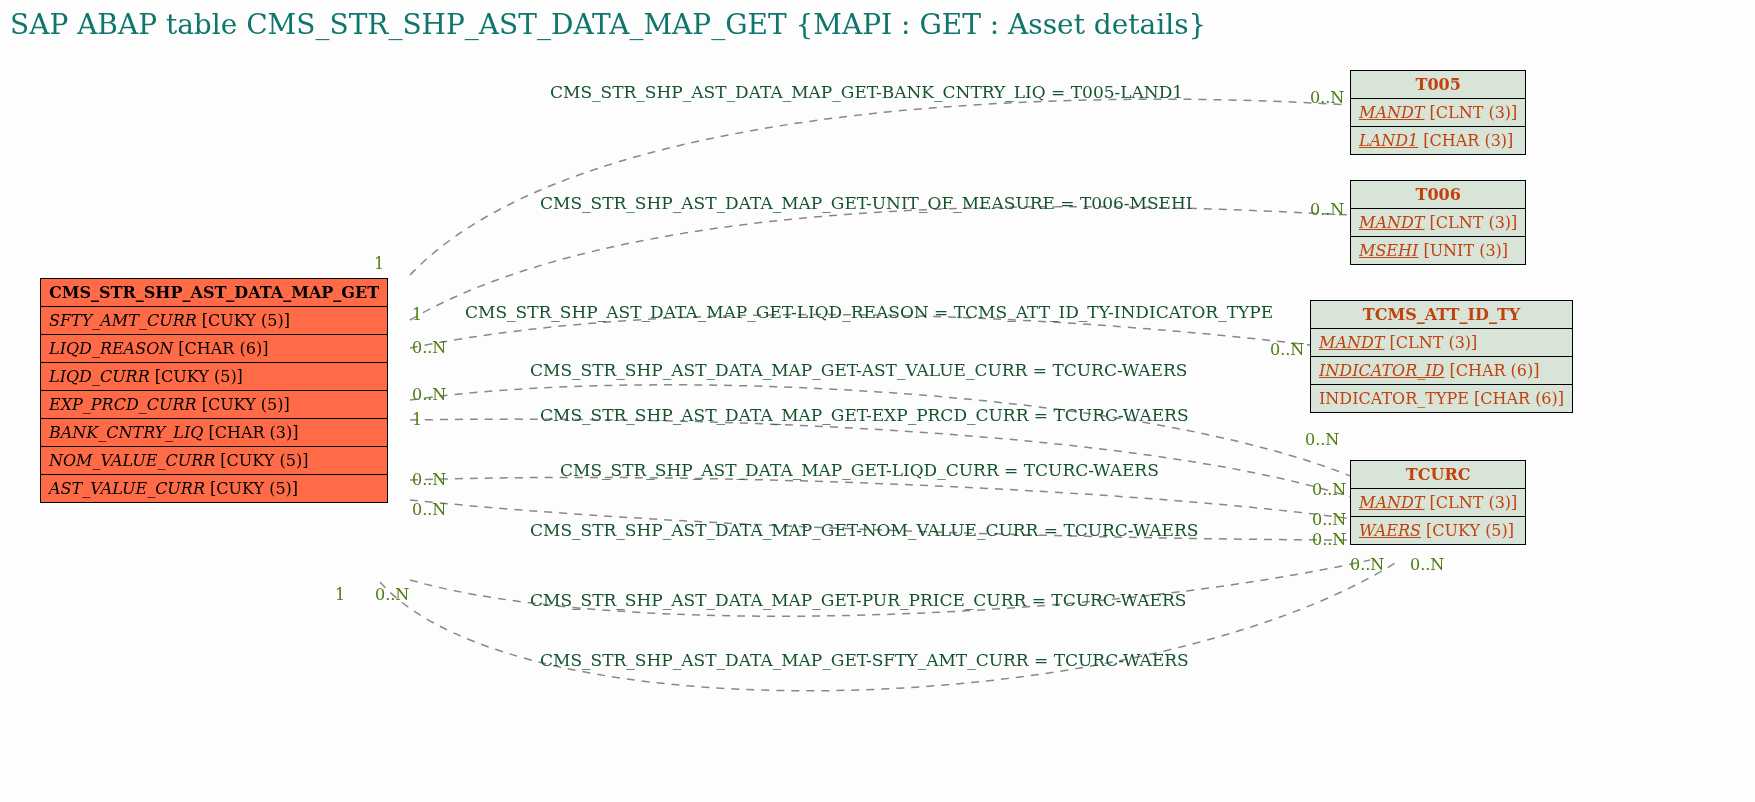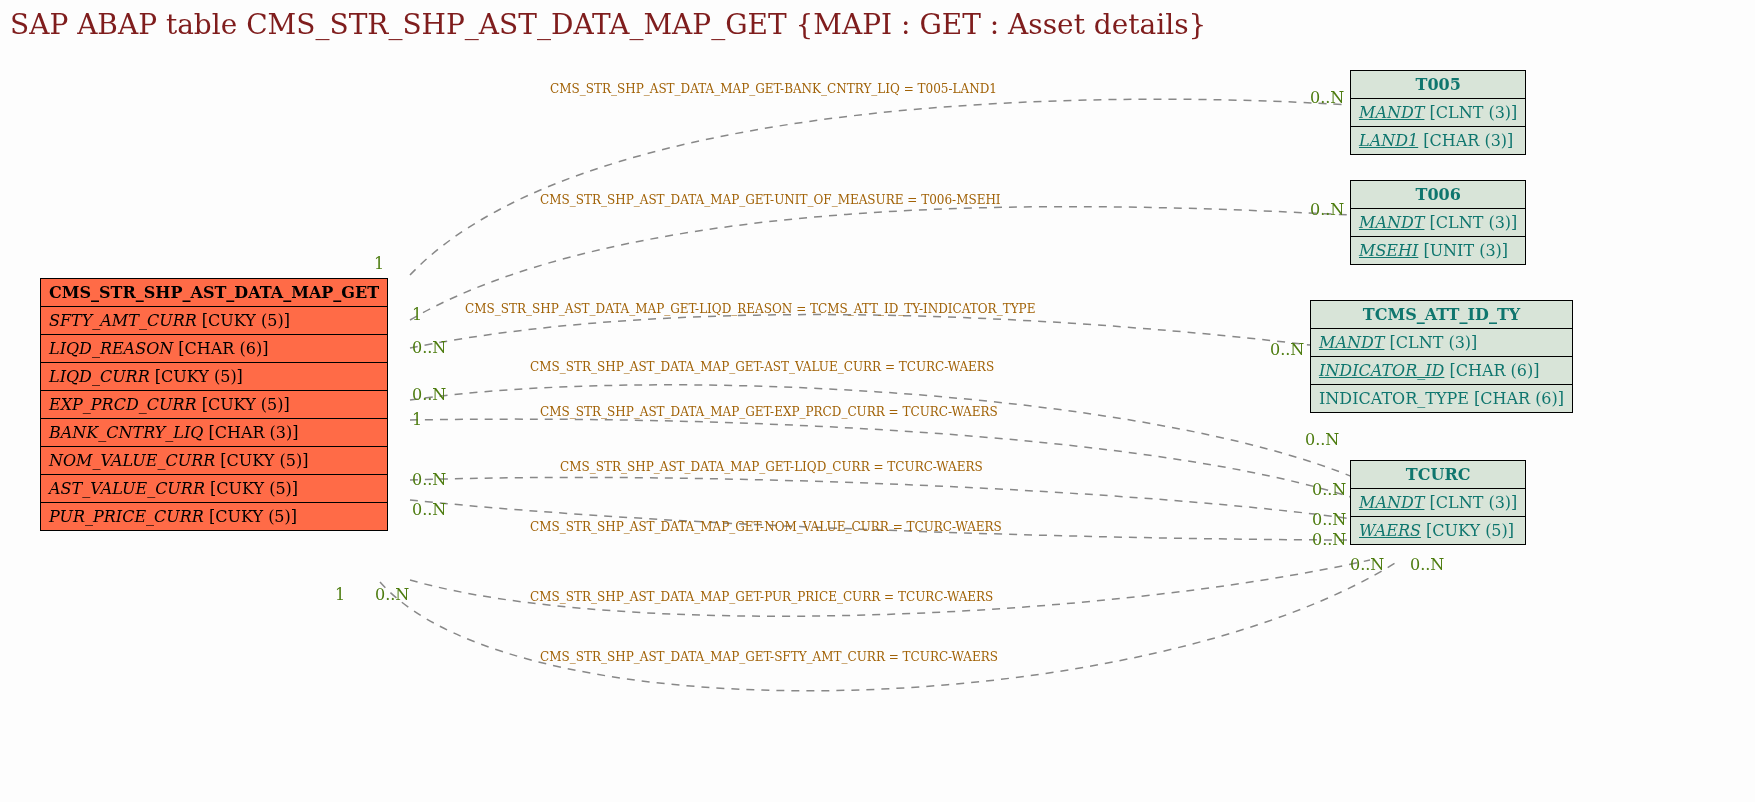--- a/index.html
+++ b/index.html
@@ -10,21 +10,21 @@
     width: 1755px;
     height: 802px;
     position: relative;
     overflow: hidden;
   }
   .title {
     position: absolute;
     top: 8px;
     left: 10px;
     font-size: 28px;
-    color: #7f1d1d;
+    color: #0f766e;
   }
   .entity {
     position: absolute;
     border-collapse: collapse;
   }
   .entity th, .entity td {
     border: 1px solid #000;
     padding: 4px 8px;
     font-size: 16px;
     white-space: nowrap;
@@ -35,34 +35,34 @@
   }
   .main-entity th, .main-entity td {
     background: #ff6b47;
     color: #000000;
   }
   .main-entity td {
     font-style: italic;
   }
   .ref-entity th, .ref-entity td {
     background: #d8e4d8;
-    color: #0f766e;
+    color: #c2410c;
   }
   .ref-entity .keyfield {
     font-style: italic;
     text-decoration: underline;
   }
   .fieldtype {
     font-style: normal;
     text-decoration: none;
   }
   .rel-label {
     position: absolute;
-    font-size: 12px;
-    color: #a16207;
+    font-size: 17px;
+    color: #14532d;
     white-space: nowrap;
   }
   .card {
     position: absolute;
     font-size: 16px;
     color: #4d7c0f;
   }
   svg.lines {
     position: absolute;
     top: 0;
@@ -117,23 +117,20 @@
         <td><span>EXP_PRCD_CURR</span> <span class="fieldtype">[CUKY (5)]</span></td>
       </tr>
   <tr>
         <td><span>BANK_CNTRY_LIQ</span> <span class="fieldtype">[CHAR (3)]</span></td>
       </tr>
   <tr>
         <td><span>NOM_VALUE_CURR</span> <span class="fieldtype">[CUKY (5)]</span></td>
       </tr>
   <tr>
         <td><span>AST_VALUE_CURR</span> <span class="fieldtype">[CUKY (5)]</span></td>
-      </tr>
-  <tr>
-        <td><span>PUR_PRICE_CURR</span> <span class="fieldtype">[CUKY (5)]</span></td>
       </tr>
 </tbody>
   </table>
 
 <table class="entity ref-entity" style="left:1350px; top:70px;">
   <tbody>
       <tr>
         <th>T005</th>
       </tr>
   <tr>

